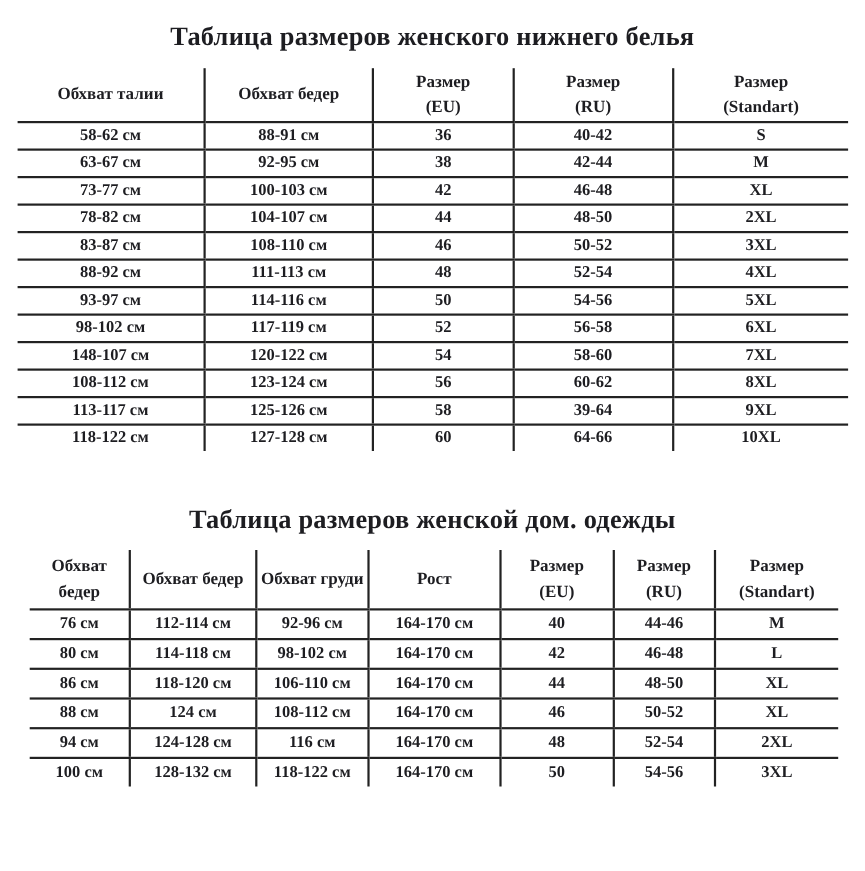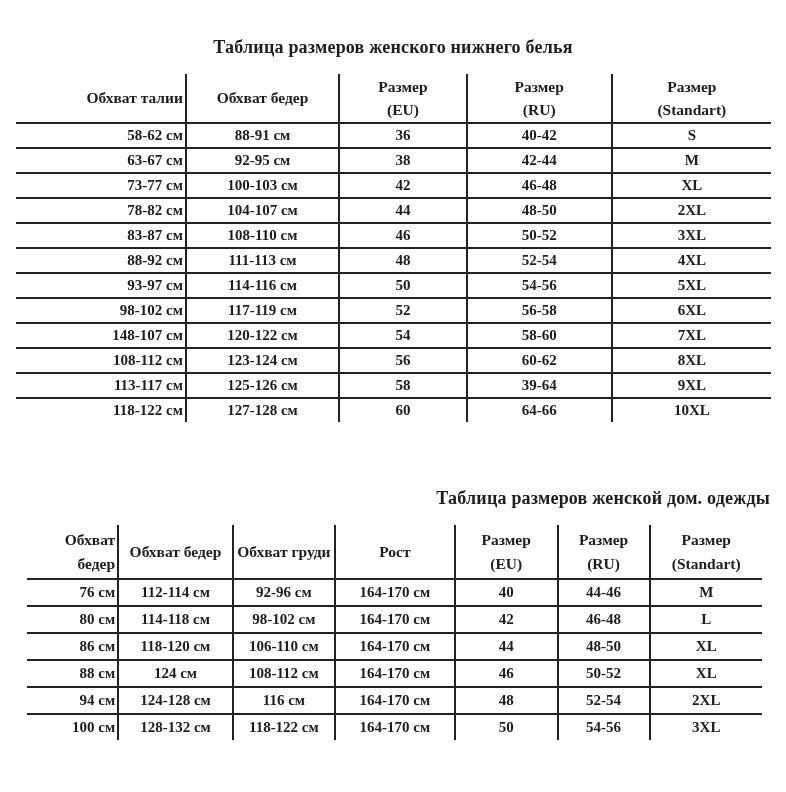--- a/index.html
+++ b/index.html
@@ -8,28 +8,28 @@
     background: #ffffff;
   }
   body {
     width: 786px;
     height: 792px;
     overflow: hidden;
     font-family: "Liberation Serif", "DejaVu Serif", serif;
     color: #1d1d21;
   }
   .table-title {
-    margin: 16px;
+    margin: 0;
     text-align: center;
-    font-size: 18px;
+    font-size: 24px;
     font-weight: bold;
     letter-spacing: 0.2px;
   }
   .title-underwear { padding-top: 21px; }
-  .title-homewear  { padding-top: 50px; text-align: right; }
+  .title-homewear  { padding-top: 50px; }
 
   table {
     border-collapse: collapse;
     table-layout: fixed;
   }
   .t-underwear {
     width: 755px;
     margin: 14px 0 0 16px;
   }
   .t-homewear {
@@ -37,21 +37,21 @@
     margin: 13px 0 0 27px;
   }
   th, td {
     padding: 0 2px;
     text-align: center;
     vertical-align: middle;
     font-weight: bold;
     border-left: 2px solid #222222;
     overflow: hidden;
   }
-  th:first-child, td:first-child { border-left: none; text-align: right; }
+  th:first-child, td:first-child { border-left: none; }
 
   thead th {
     border-bottom: 2px solid #222222;
     font-size: 15.5px;
     line-height: 1.5;
     white-space: pre-line;
   }
   .t-underwear thead th { height: 48px; }
   .t-homewear  thead th { height: 53px; }
 

